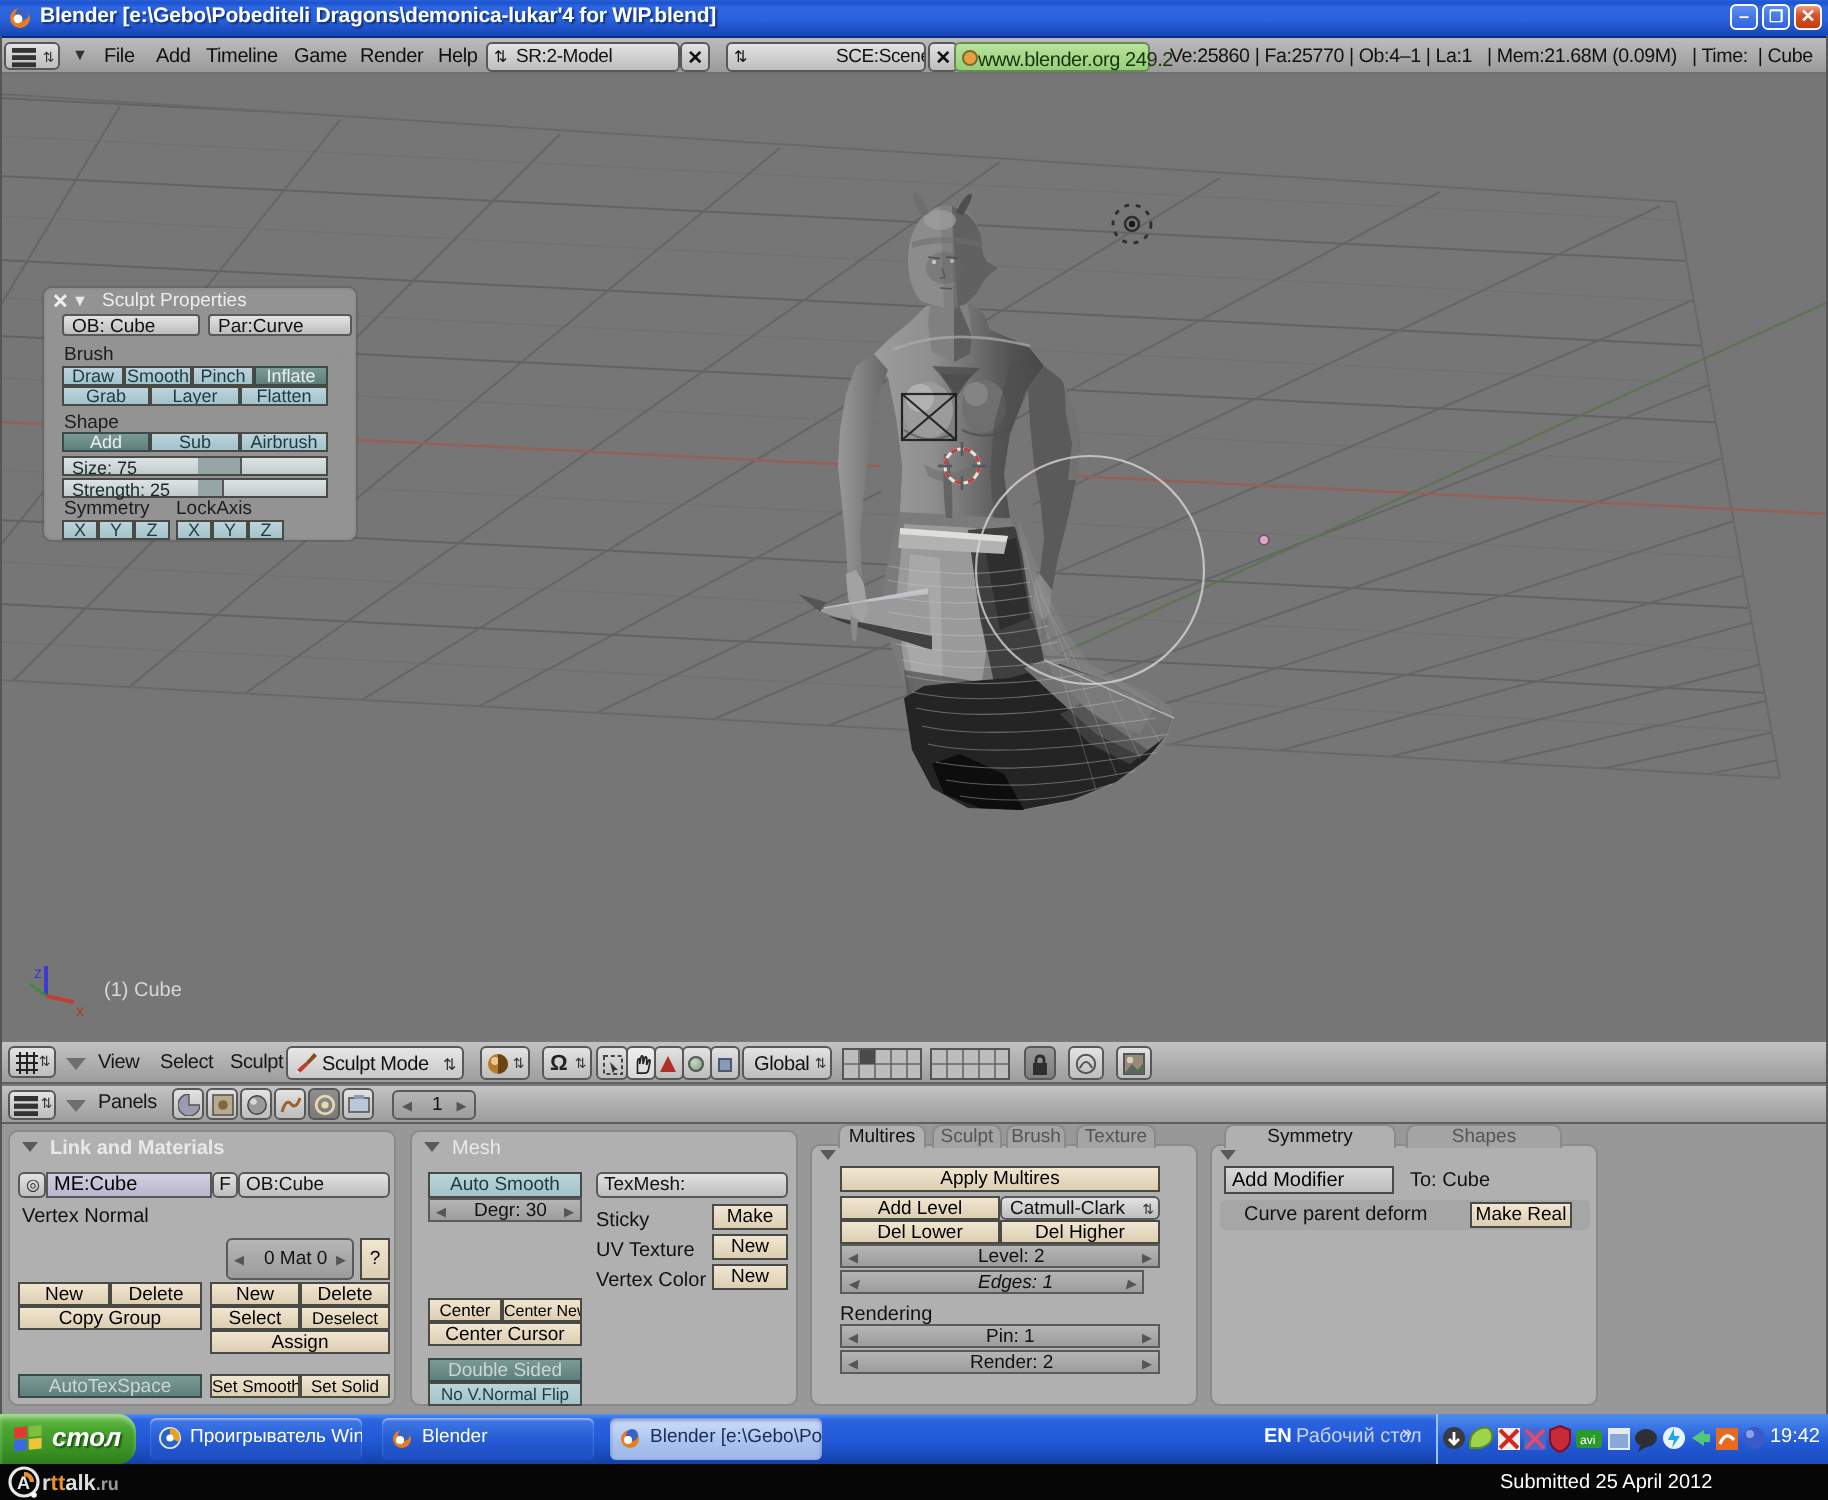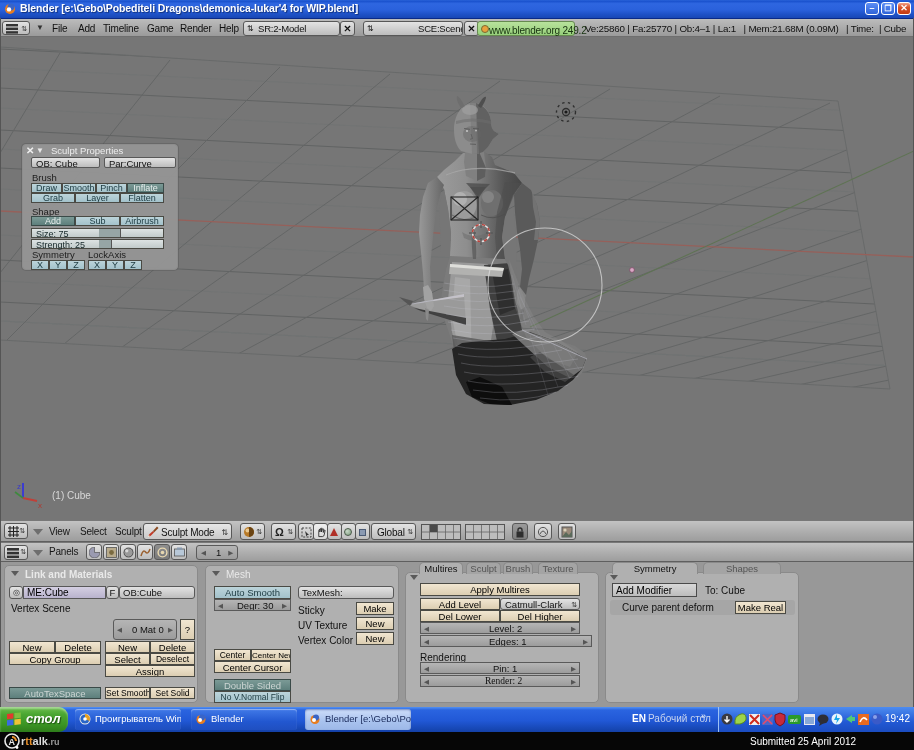--- a/index.html
+++ b/index.html
@@ -544,21 +544,21 @@
       <div class="bfield" style="left:4px;top:20px;width:14px;height:13px;">
           <span style="position:absolute;left:3px;top:1px;font-size:8px;color:#333;">◎</span>
         </div>
       <div style="position:absolute;left:18px;top:20px;width:83px;height:13px;background:linear-gradient(#d4cfe2,#b9b3cd);border:1px solid #585858;font-size:10px;">
           <span style="position:absolute;left:3px;top:0px;">ME:Cube</span>
         </div>
       <div class="bfield" style="left:101px;top:20px;width:13px;height:13px;text-align:center;"><span style="position:relative;top:0px;">F</span></div>
       <div class="bfield" style="left:114px;top:20px;width:76px;height:13px;">
           <span style="position:absolute;left:3px;top:0px;">OB:Cube</span>
         </div>
-      <div style="position:absolute;left:6px;top:37px;font-size:10px;color:#111;">Vertex Scene</div>
+      <div style="position:absolute;left:6px;top:37px;font-size:10px;color:#111;">Vertex Normal</div>
       <div class="spin" style="left:108px;top:53px;width:64px;height:21px;border-radius:3px;">
         <span style="position:absolute;left:3px;top:6px;font-size:6.5px;color:#555;">◀</span>
         <span style="position:absolute;left:18px;top:4px;">0 Mat 0</span>
         <span style="position:absolute;right:3px;top:6px;font-size:6.5px;color:#555;">▶</span>
       </div>
       <div class="btn" style="left:175px;top:53px;width:15px;height:21px;line-height:19px;">?</div>
       <div class="btn" style="left:4px;top:75px;width:46px;height:12px;line-height:11px;">New</div>
       <div class="btn" style="left:50px;top:75px;width:46px;height:12px;line-height:11px;">Delete</div>
       <div class="btn" style="left:4px;top:87px;width:92px;height:12px;line-height:11px;text-align:center;">Copy Group</div>
       <div class="btn" style="left:100px;top:75px;width:45px;height:12px;line-height:11px;">New</div>
@@ -610,32 +610,32 @@
           <span style="position:absolute;left:4px;top:0px;">Catmull-Clark</span>
           <span style="position:absolute;right:2px;top:2px;font-size:7px;color:#333;">⇅</span>
         </div>
       <div class="btn" style="left:15px;top:38px;width:80px;height:12px;line-height:11px;">Del Lower</div>
       <div class="btn" style="left:95px;top:38px;width:80px;height:12px;line-height:11px;">Del Higher</div>
       <div class="spin" style="left:15px;top:50px;width:160px;height:12px;">
         <span style="position:absolute;left:3px;top:2px;font-size:6.5px;color:#555;">◀</span>
           <span style="position:absolute;left:68px;top:0px;">Level: 2</span>
           <span style="position:absolute;right:3px;top:2px;font-size:6.5px;color:#555;">▶</span>
       </div>
-      <div class="spin" style="left:15px;top:63px;width:172px;height:12px;">
+      <div class="spin" style="left:15px;top:63px;width:152px;height:12px;font-style:italic;">
         <span style="position:absolute;left:3px;top:2px;font-size:6.5px;color:#555;">◀</span>
           <span style="position:absolute;left:68px;top:0px;">Edges: 1</span>
           <span style="position:absolute;right:3px;top:2px;font-size:6.5px;color:#555;">▶</span>
       </div>
       <div style="position:absolute;left:15px;top:80px;font-size:10px;color:#111;">Rendering</div>
       <div class="spin" style="left:15px;top:90px;width:160px;height:12px;">
         <span style="position:absolute;left:3px;top:2px;font-size:6.5px;color:#555;">◀</span>
           <span style="position:absolute;left:72px;top:0px;">Pin: 1</span>
           <span style="position:absolute;right:3px;top:2px;font-size:6.5px;color:#555;">▶</span>
       </div>
-      <div class="spin" style="left:15px;top:103px;width:160px;height:12px;font-family:Liberation Serif, serif;">
+      <div class="spin" style="left:15px;top:103px;width:160px;height:12px;">
         <span style="position:absolute;left:3px;top:2px;font-size:6.5px;color:#555;">◀</span>
           <span style="position:absolute;left:64px;top:0px;">Render: 2</span>
           <span style="position:absolute;right:3px;top:2px;font-size:6.5px;color:#555;">▶</span>
       </div>
     </div>
 
     <div class="panel" style="left:605px;width:194px;top:10px;height:131px;">
       <div style="position:absolute;left:4px;top:2px;width:0;height:0;border-left:4px solid transparent;border-right:4px solid transparent;border-top:5px solid #5a5a5a;"></div>
     </div>
     <div class="ptab" style="left:612px;width:86px;background:#b0b0b0;color:#111;z-index:2;height:12px;line-height:11px;">Symmetry</div>

